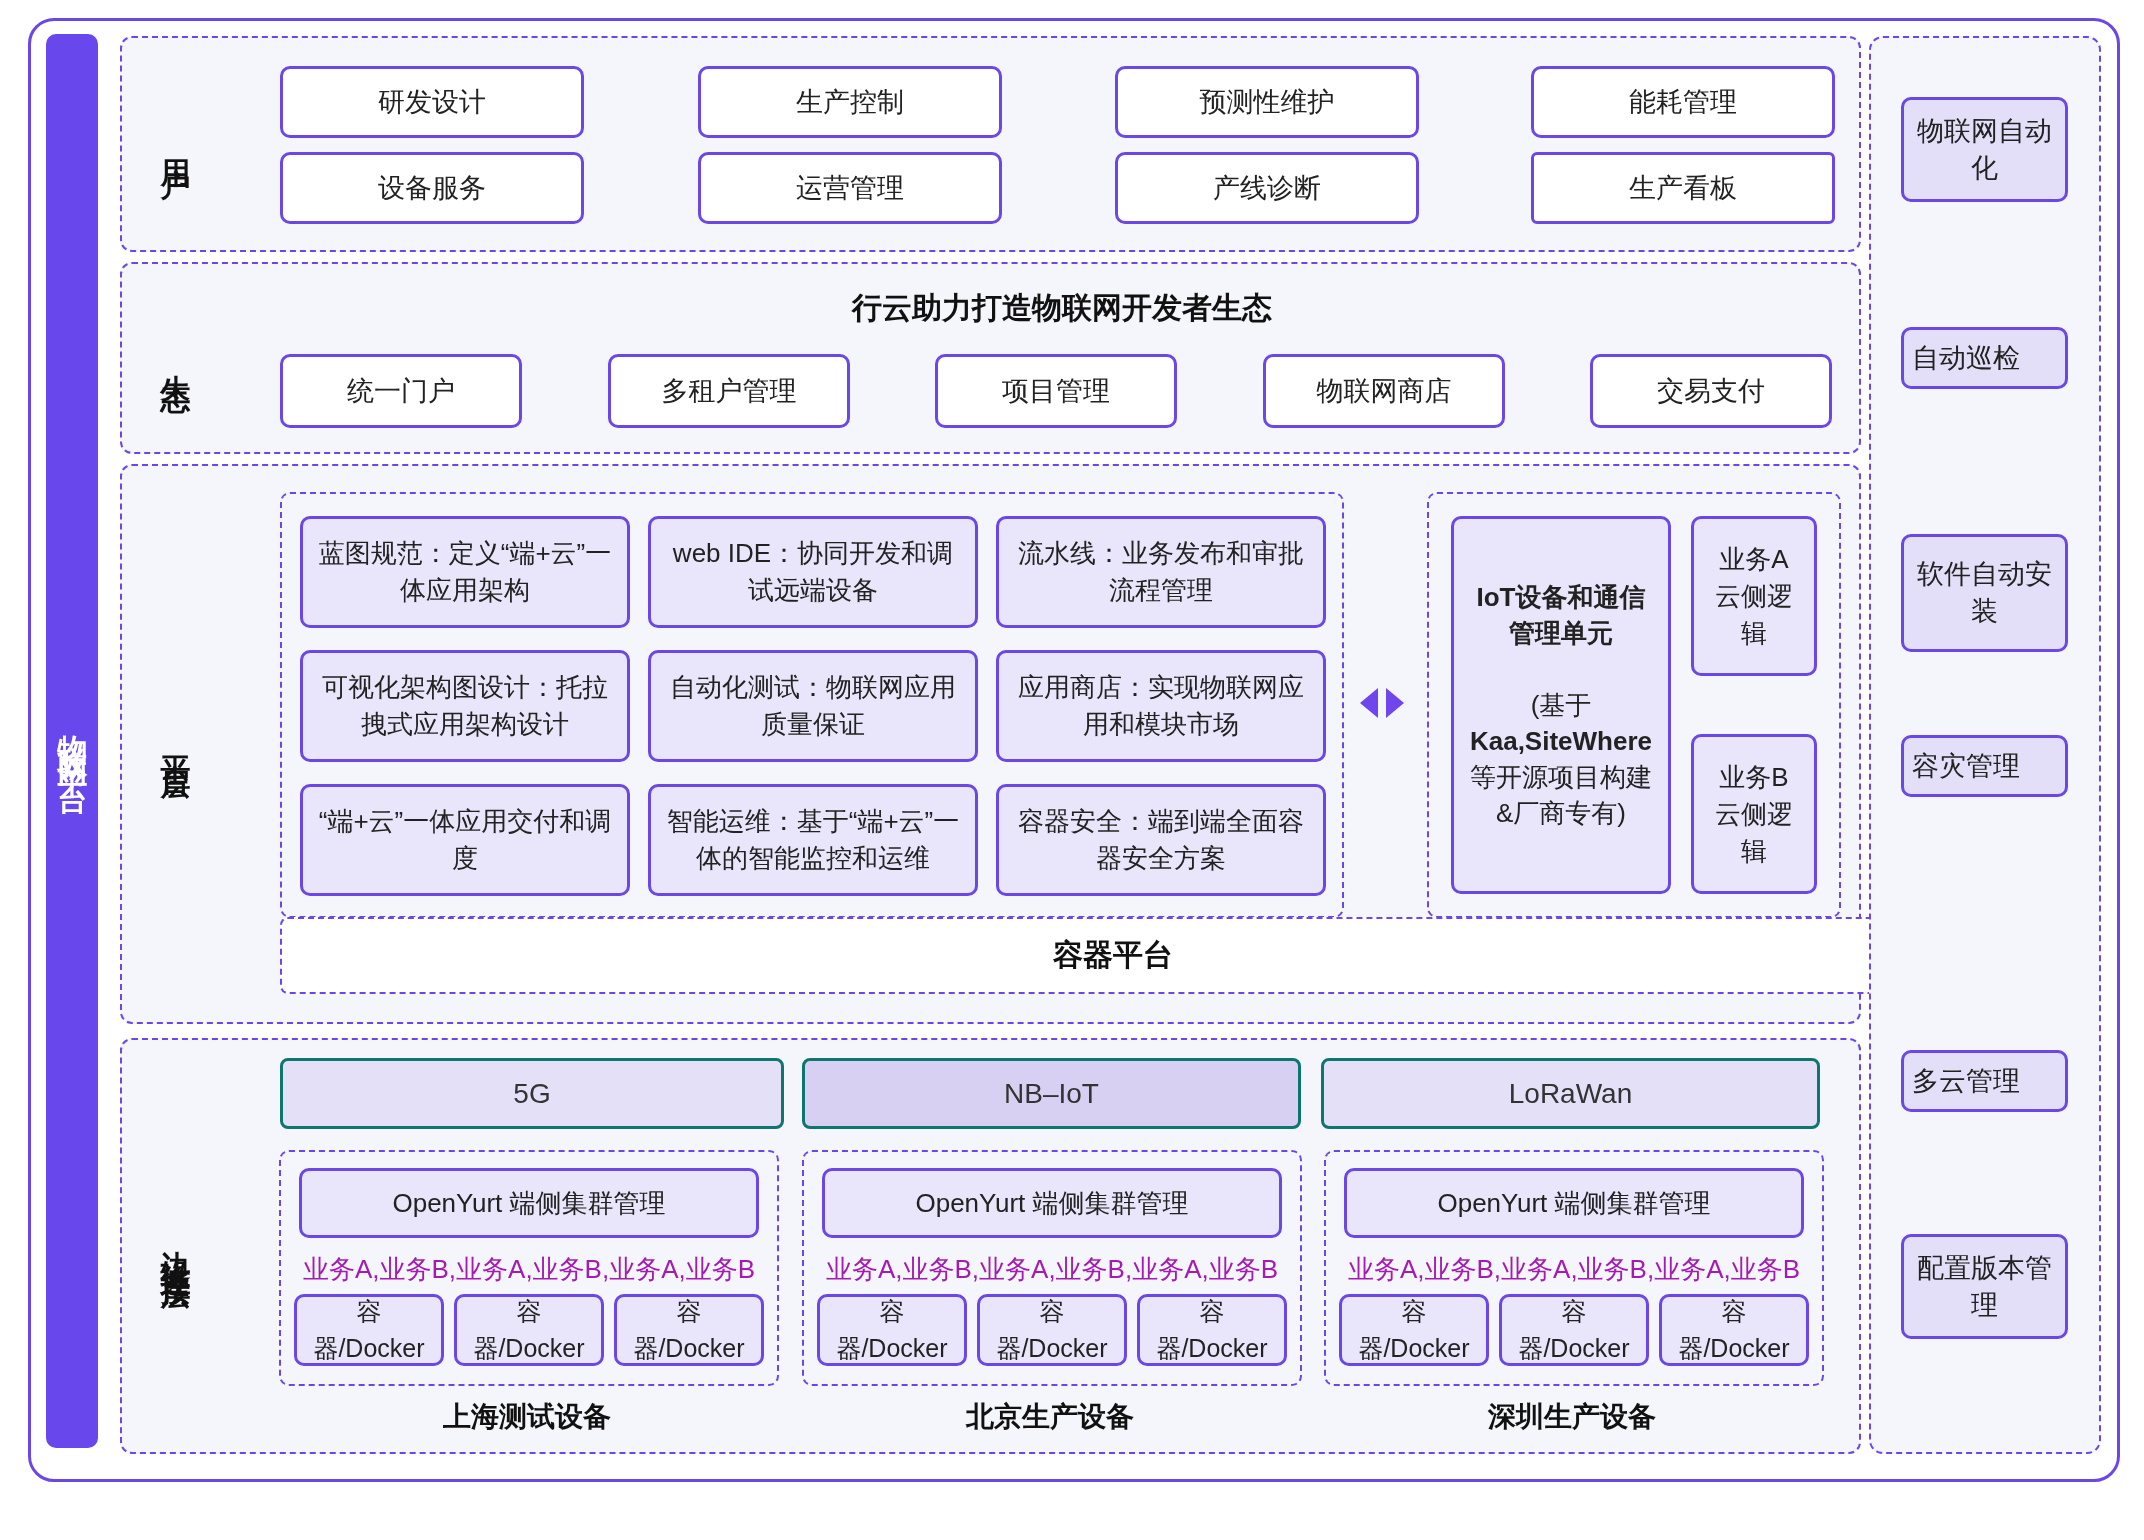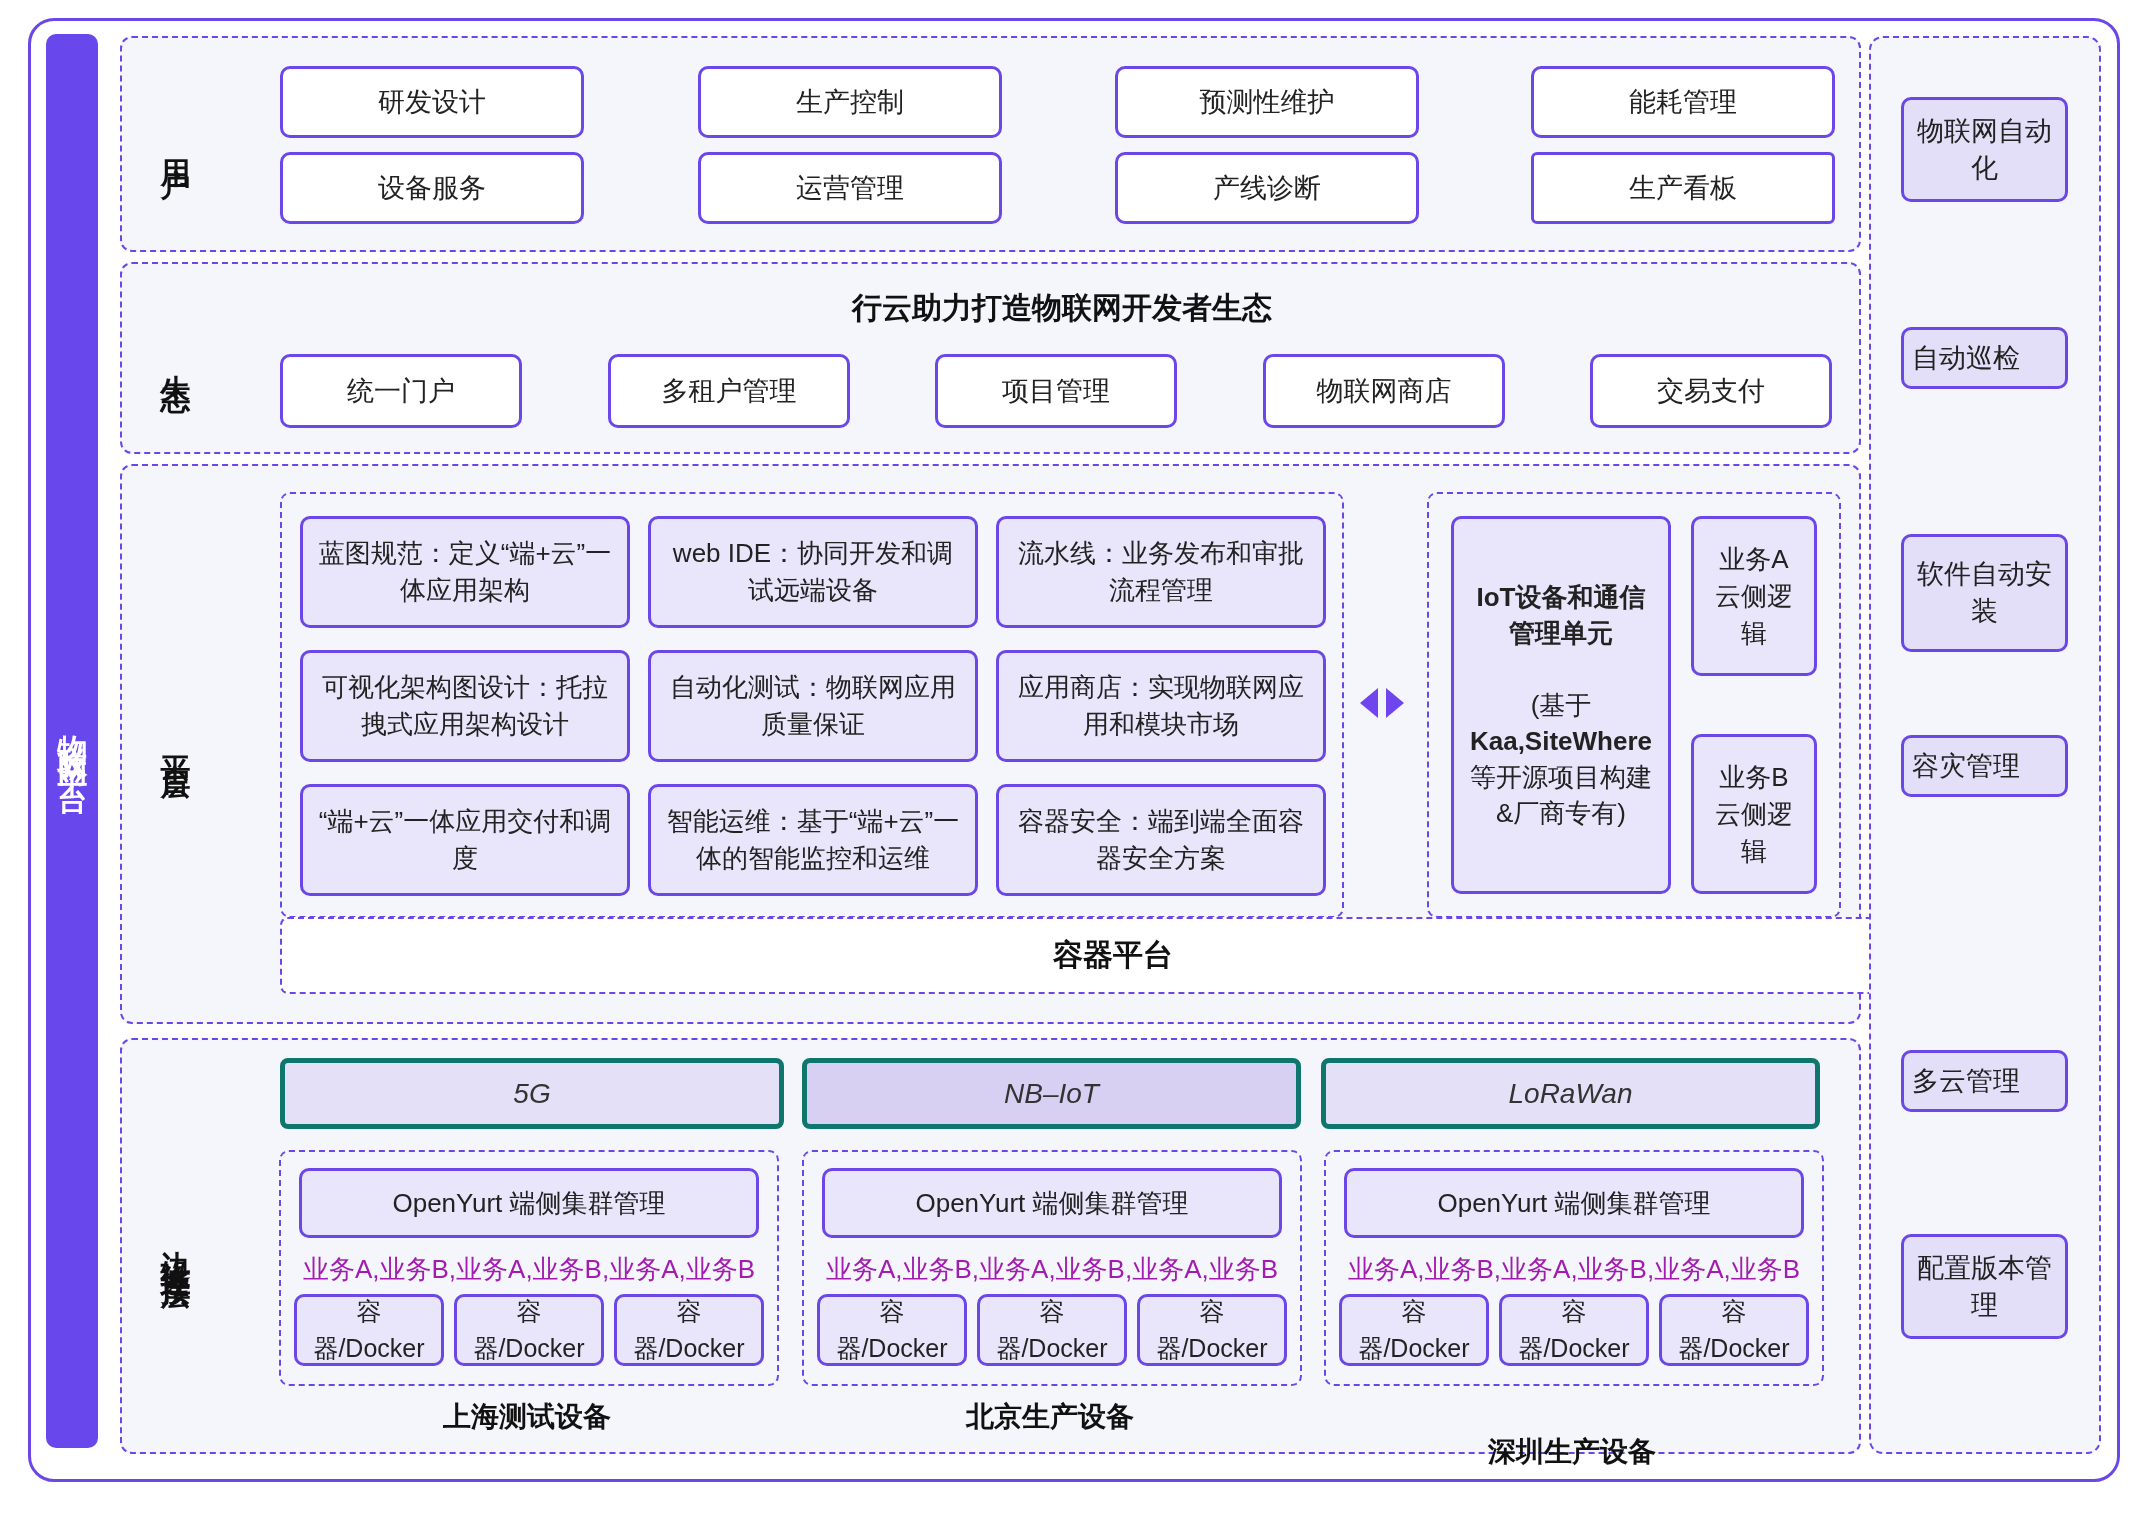--- a/index.html
+++ b/index.html
@@ -17,22 +17,22 @@
   .seclabel .vtext{color:#111111;letter-spacing:8px;}
   
   .wbox{background:#ffffff;border:3px solid #6B47E8;border-radius:10px;
         display:flex;align-items:center;justify-content:center;font-size:27px;color:#222;}
   .pbox{background:#E9E5FA;border:3px solid #6B47E8;border-radius:10px;
         display:flex;align-items:center;justify-content:center;text-align:center;
         font-size:26px;line-height:37px;color:#222;padding:0 12px;box-sizing:border-box;}
   .railbox{background:#E3DFF8;border:3px solid #6B47E8;border-radius:10px;
         display:flex;align-items:center;justify-content:flex-start;text-align:center;
         font-size:27px;line-height:37px;color:#222;padding:0 8px;box-sizing:border-box;}
-  .netbar{border:5px solid #0f766e;border-radius:8px;display:flex;align-items:center;justify-content:center;
-        font-size:28px;color:#333;background:#E4E0F8;box-sizing:border-box;font-style:italic;}
+  .netbar{border:3px solid #0f766e;border-radius:8px;display:flex;align-items:center;justify-content:center;
+        font-size:28px;color:#333;background:#E4E0F8;box-sizing:border-box;}
   .netbar.dark{background:#D7D0F2;}
   .innergroup{border:2px dashed #6B47E8;border-radius:10px;}
   .title{font-weight:bold;font-size:30px;color:#111;text-align:center;}
   .caption{font-weight:bold;font-size:28px;color:#111;text-align:center;}
   .services{font-size:26px;color:#a21caf;text-align:center;white-space:nowrap;}
   .containerbar{background:#ffffff;border:2px dashed #6B47E8;border-radius:8px;
         display:flex;align-items:center;justify-content:center;font-weight:bold;font-size:30px;color:#111;}
   .tri-left{width:0;height:0;border-top:15px solid transparent;border-bottom:15px solid transparent;
         border-right:18px solid #6F46EE;}
   .tri-right{width:0;height:0;border-top:15px solid transparent;border-bottom:15px solid transparent;
@@ -223,21 +223,21 @@
       <div class="abs pbox" style="left:13px;top:142px;width:150px;height:72px;font-size:25px;">
           <span>容器/Docker</span>
         </div>
       <div class="abs pbox" style="left:173px;top:142px;width:150px;height:72px;font-size:25px;">
           <span>容器/Docker</span>
         </div>
       <div class="abs pbox" style="left:333px;top:142px;width:150px;height:72px;font-size:25px;">
           <span>容器/Docker</span>
         </div>
     </div>
-    <div class="abs caption" style="left:1202px;top:358px;width:496px;margin-top:35px;">深圳生产设备</div>
+    <div class="abs caption" style="left:1202px;top:358px;width:496px;">深圳生产设备</div>
   </div>
 
   <div class="abs section" style="left:1869px;top:36px;width:228px;height:1414px;border-radius:14px;">
     <div class="abs railbox" style="left:30px;top:59px;width:167px;height:105px;">
         <span>物联网自动化</span>
       </div>
     <div class="abs railbox" style="left:30px;top:289px;width:167px;height:62px;">
         <span>自动巡检</span>
       </div>
     <div class="abs railbox" style="left:30px;top:496px;width:167px;height:118px;">

